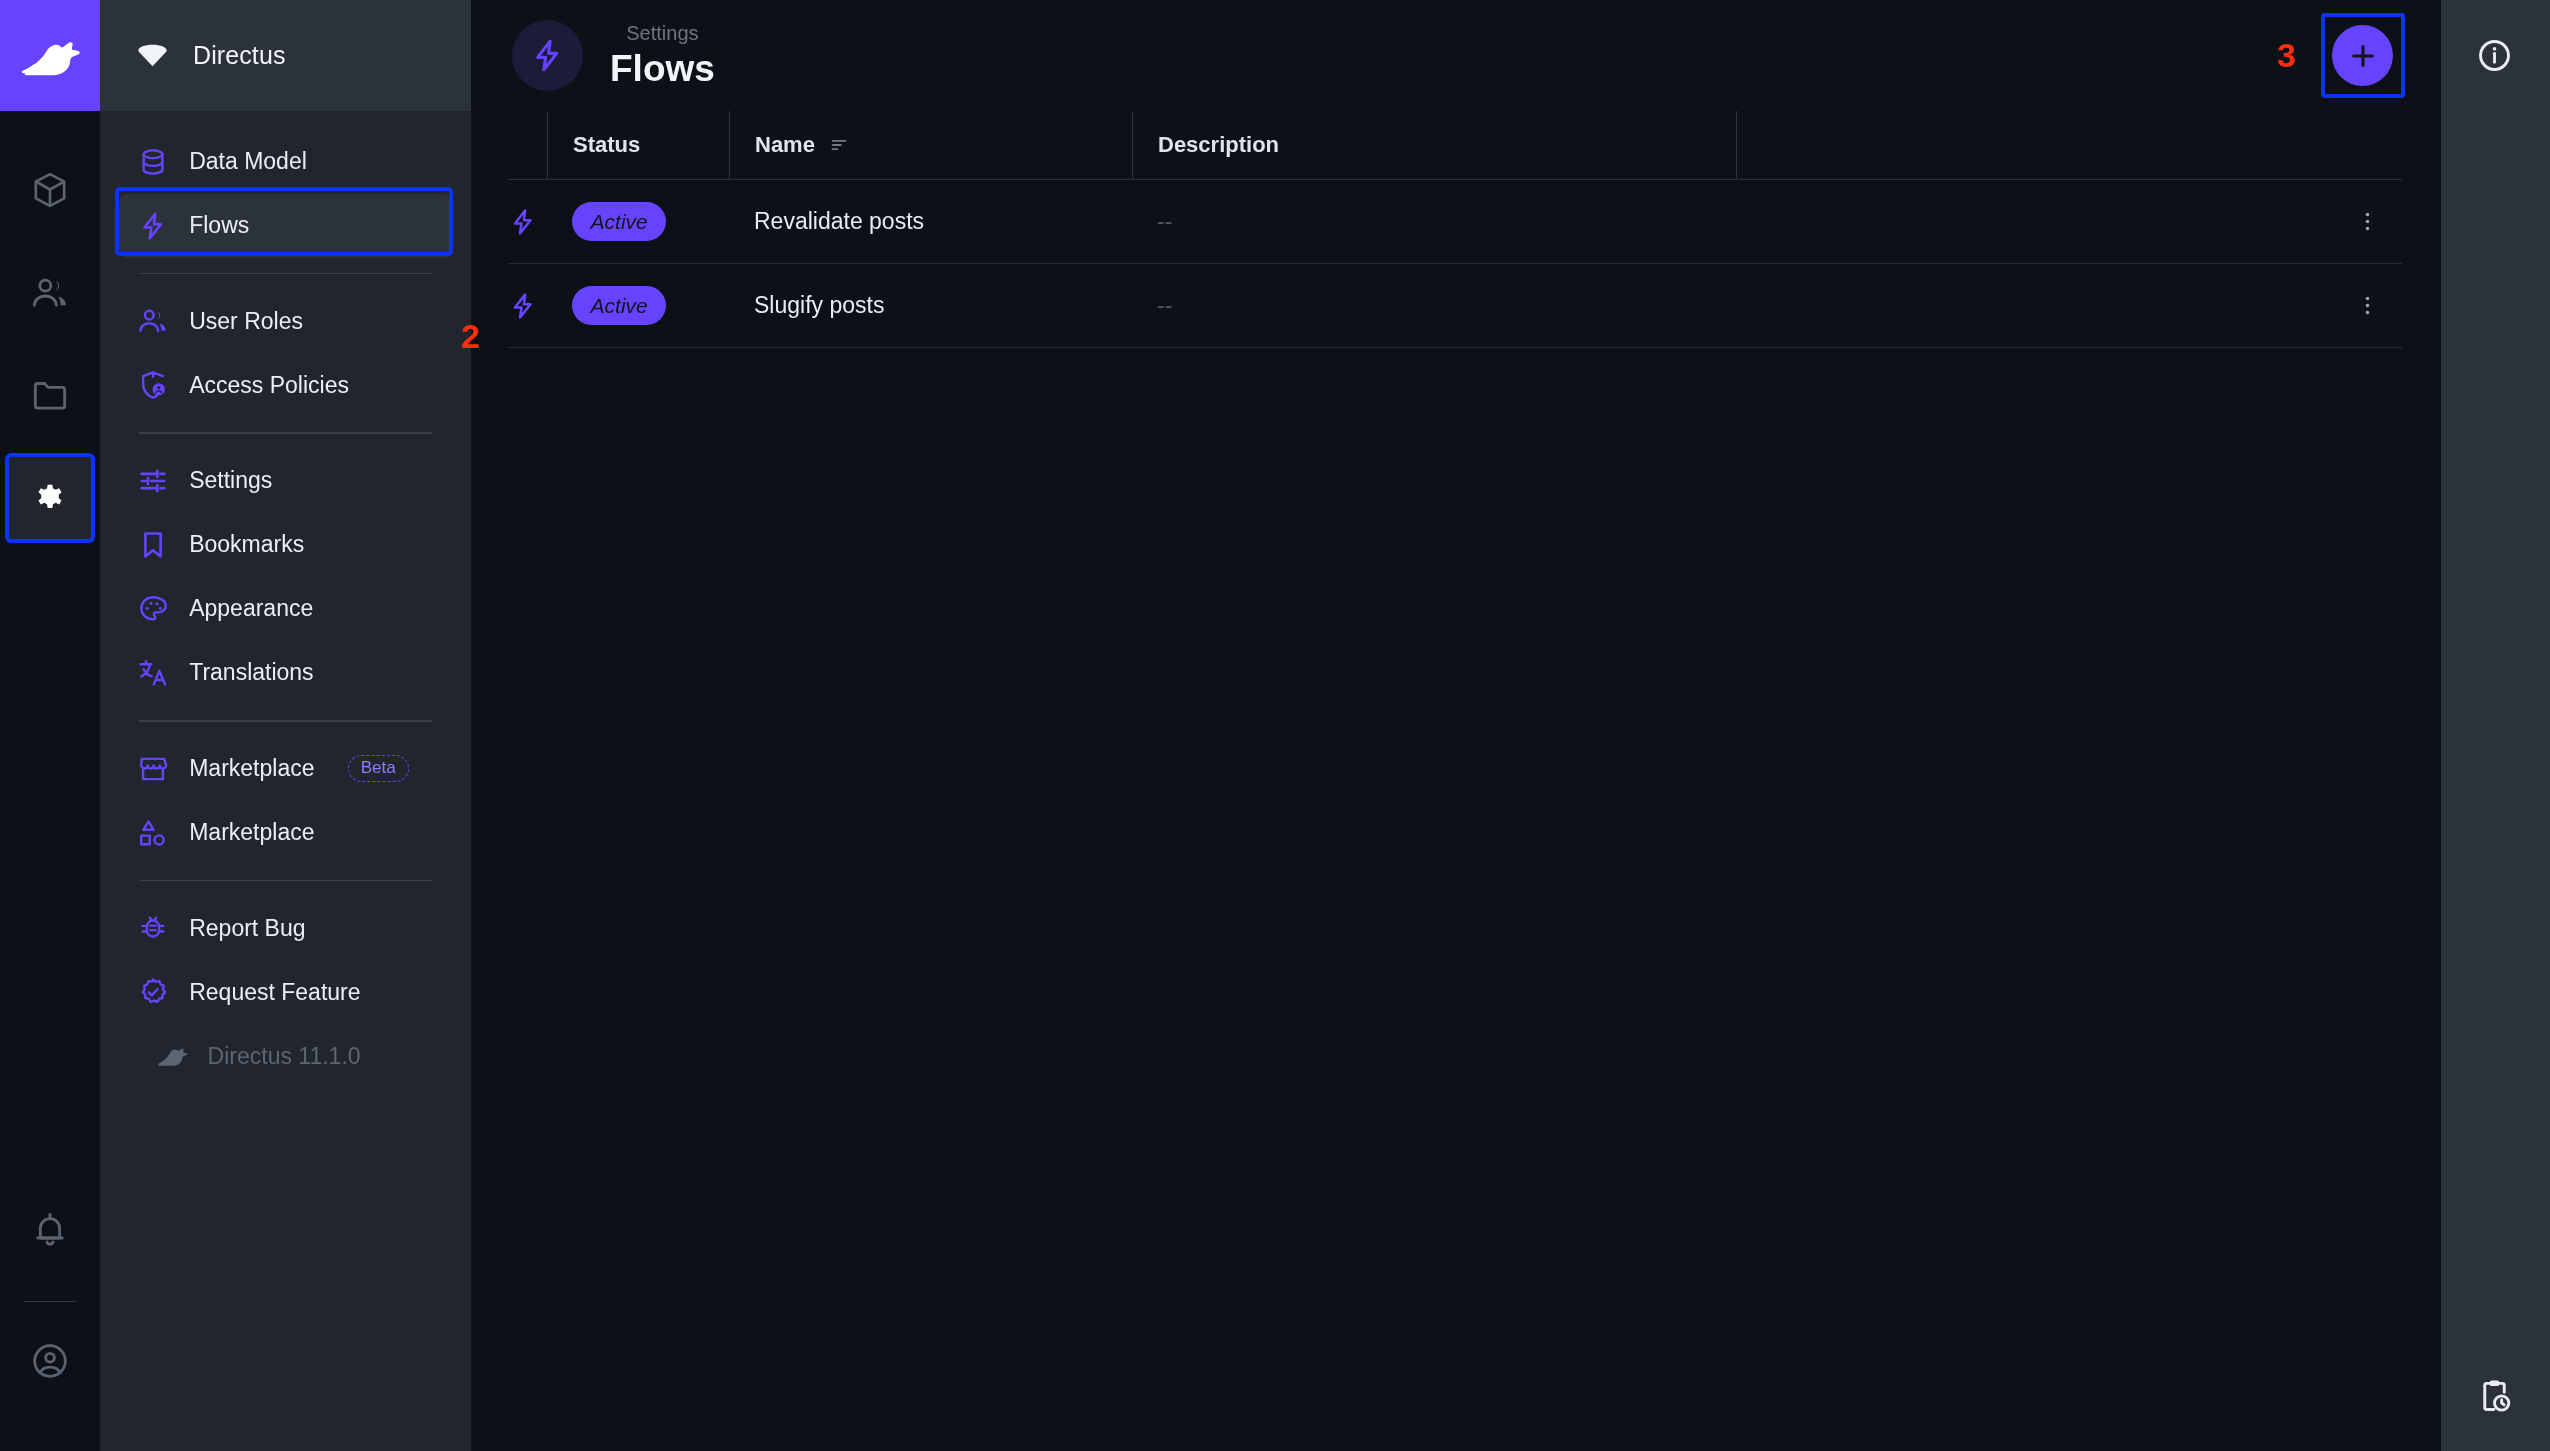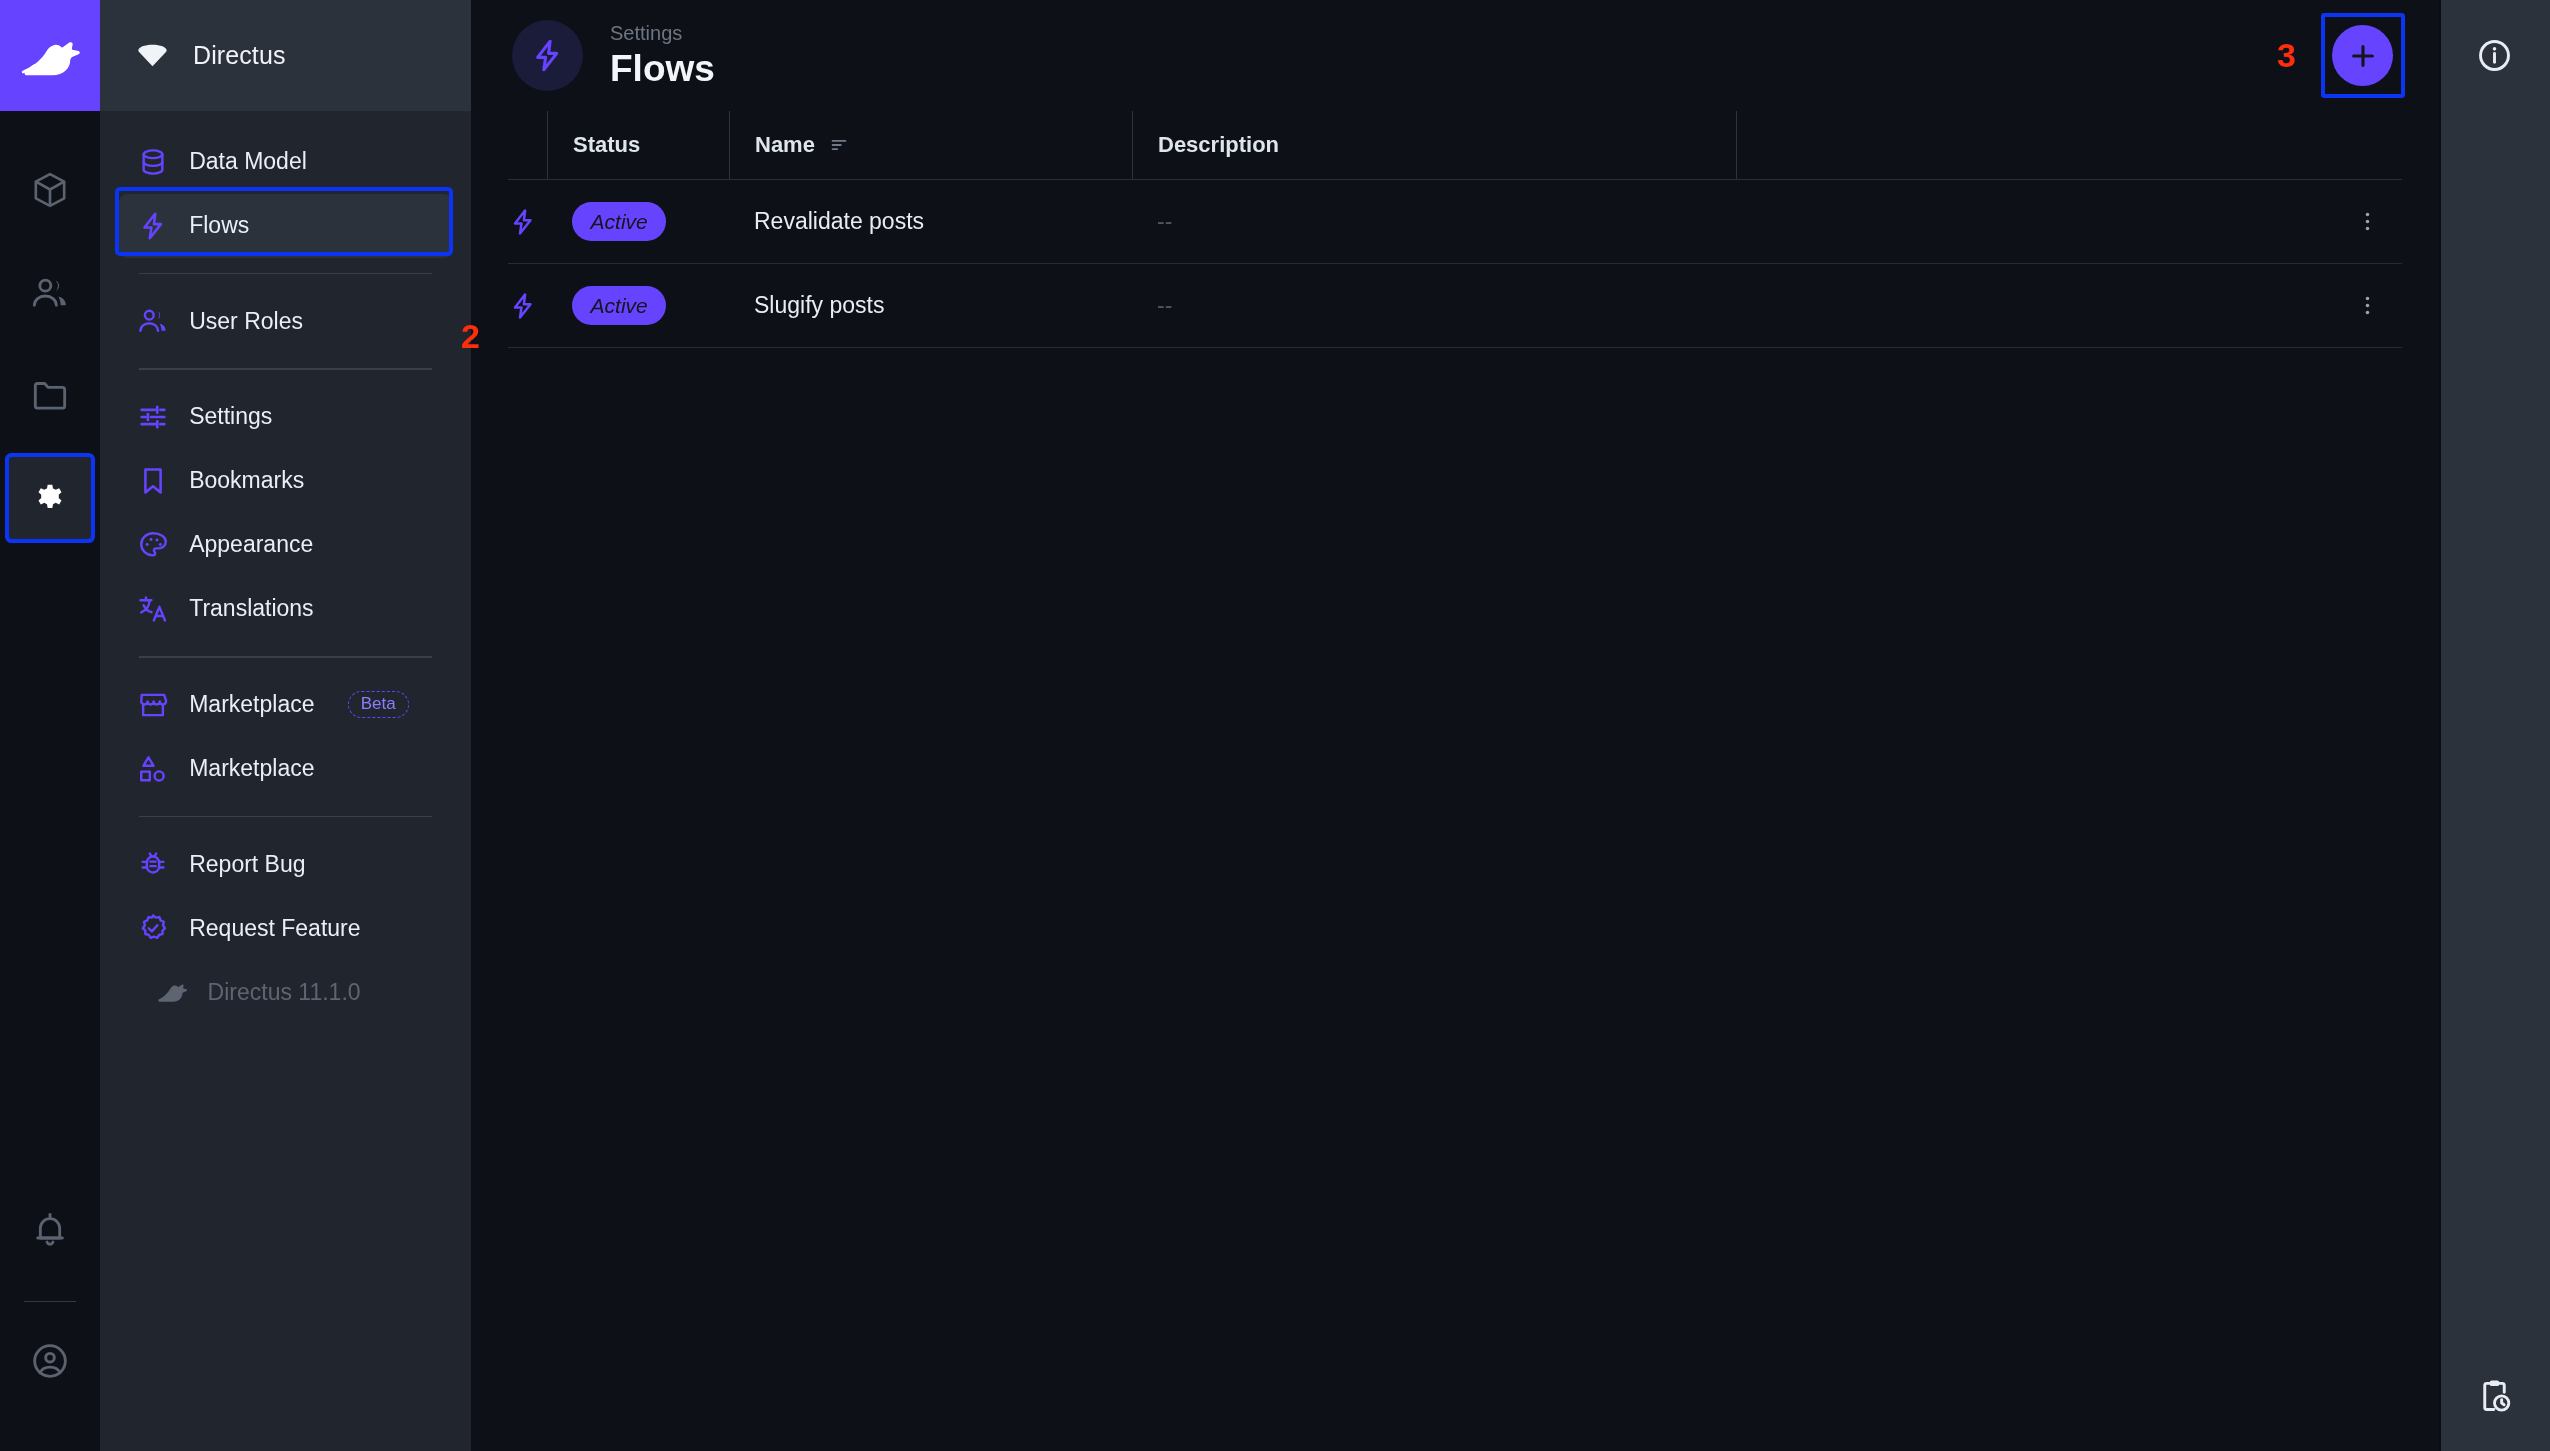--- a/index.html
+++ b/index.html
@@ -11,20 +11,21 @@
     font-family: "Liberation Sans", sans-serif;
     overflow: hidden;
   }
 
   #app {
     position: relative;
     width: 2550px;
     height: 1452px;
     display: flex;
     background: #f9a8d4;
+    text-align: center;
   }
 
   
   .rail {
     width: 100px;
     height: 100%;
     background: #0d1117;
     display: flex;
     flex-direction: column;
     align-items: center;
@@ -448,20 +449,32 @@
         <span class="ico">
           <svg viewBox="0 0 24 24" fill="currentColor">
             <circle cx="9.2" cy="7.6" r="3.3" fill="none" stroke="currentColor" stroke-width="1.8"></circle>
             <path d="M2.6 19.4c0-3.4 3-5.6 6.6-5.6s6.6 2.2 6.6 5.6" fill="none" stroke="currentColor" stroke-width="1.8" stroke-linecap="round"></path>
             <path d="M15.4 4.6a3.3 3.3 0 0 1 0 6.1 4 4 0 0 0 0-6.1zM17 14.1c2.6.5 4.5 2.4 4.5 5.3h-3.1c0-2.2-.6-3.9-1.4-5.3z"></path>
           </svg>
         </span>
         <span>User Roles</span>
       </div>
 
+      <div class="nav-item">
+        <span class="ico">
+          <svg viewBox="0 0 24 24" fill="none" stroke="currentColor" stroke-width="1.8">
+            <path d="M12 2.6 4.6 5.4v6c0 4.5 3.1 8.6 7.4 10 1-.3 1.9-.8 2.7-1.4" stroke-linejoin="round" stroke-linecap="round"></path>
+            <path d="M19.4 5.4 12 2.6v3.1" stroke-linejoin="round" stroke-linecap="round"></path>
+            <circle cx="16.3" cy="15.3" r="4.6" fill="currentColor" stroke="none"></circle>
+            <circle cx="16.3" cy="13.9" r="1.2" fill="#21262e" stroke="none"></circle>
+            <path d="M14.1 17.8c.4-1 1.2-1.5 2.2-1.5s1.8.5 2.2 1.5" fill="none" stroke="#21262e" stroke-width="1.2" stroke-linecap="round"></path>
+          </svg>
+        </span>
+        <span>Access Policies</span>
+      </div>
 
       <div class="divider"></div>
 
       <div class="nav-item">
         <span class="ico">
           <svg viewBox="0 0 24 24" fill="none" stroke="currentColor" stroke-width="2" stroke-linecap="round">
             <path d="M3.5 6.6h10M17.5 6.6h3"></path>
             <path d="M15.2 4.4v4.4"></path>
             <path d="M3.5 12h3M10.5 12h10"></path>
             <path d="M8.2 9.8v4.4"></path>

